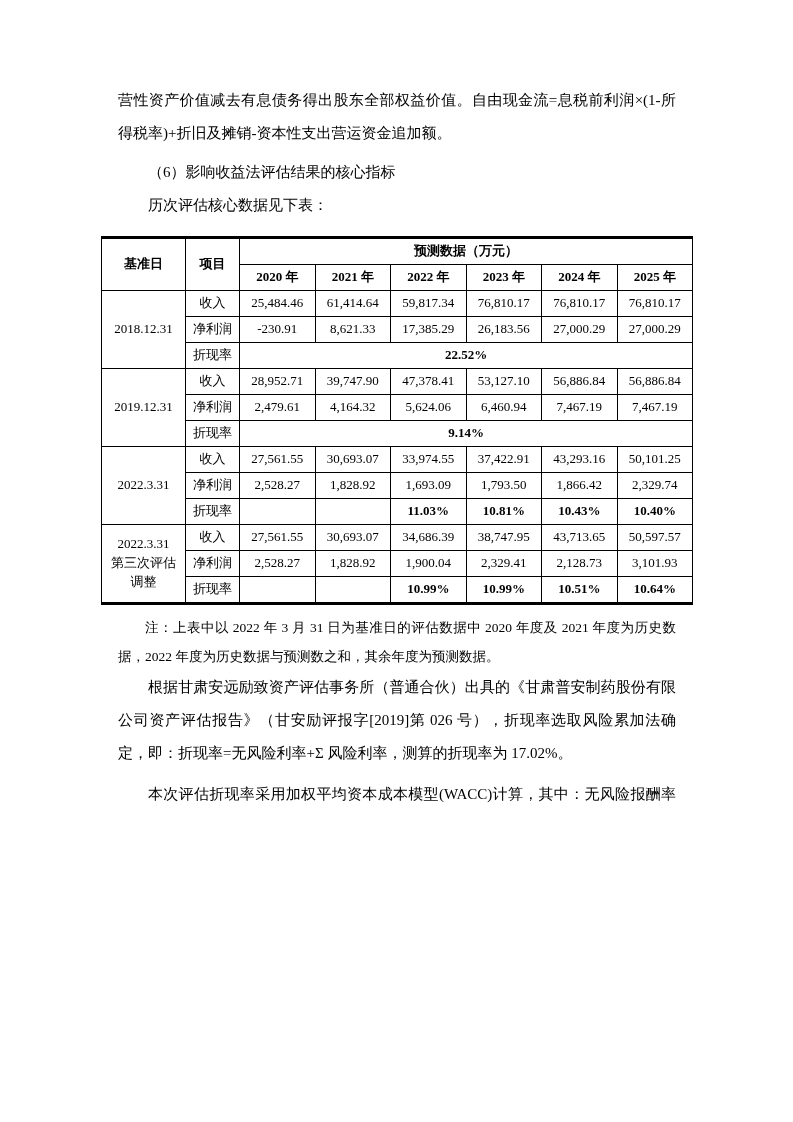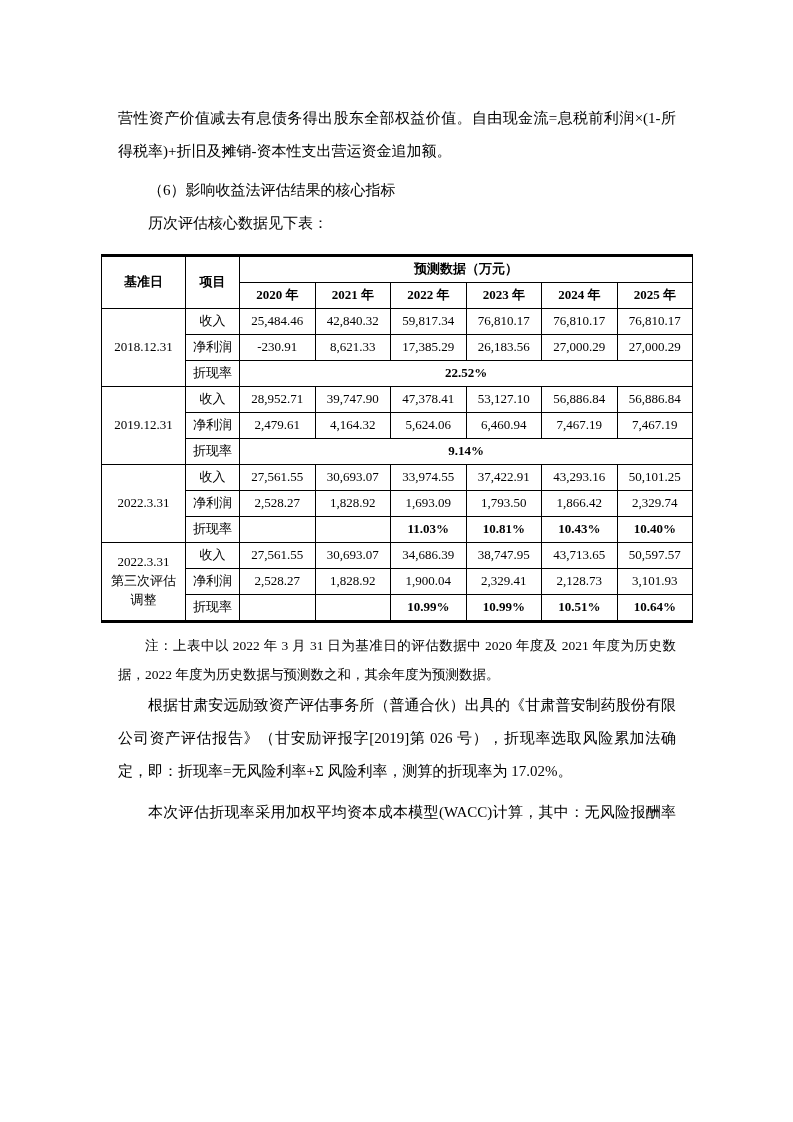--- a/index.html
+++ b/index.html
@@ -6,21 +6,20 @@
   .page {
     position: relative;
     width: 793px;
     height: 810px;
     background: #ffffff;
     box-sizing: border-box;
     padding: 84px 117px 0 118px;
     font-family: "Liberation Serif", "DejaVu Serif", serif;
     color: #000000;
     overflow: hidden;
-    margin-top: 18px;
   }
   p { margin: 0; }
   .body-text {
     font-size: 15px;
     line-height: 2.2;
     text-align: justify;
   }
   .indent { text-indent: 2em; }
   .mt-sm { margin-top: 6px; }
   .mt-md { margin-top: 8px; }
@@ -96,21 +95,21 @@
         <th>2022 年</th>
         <th>2023 年</th>
         <th>2024 年</th>
         <th>2025 年</th>
       </tr>
 
       <tr>
         <td rowspan="3" class="date">2018.12.31</td>
         <td>收入</td>
         <td>25,484.46</td>
-        <td>42,840.32</td>
+        <td>61,414.64</td>
         <td>59,817.34</td>
         <td>76,810.17</td>
         <td>76,810.17</td>
         <td>76,810.17</td>
       </tr>
       <tr>
         <td>净利润</td>
         <td>-230.91</td>
         <td>8,621.33</td>
         <td>17,385.29</td>

